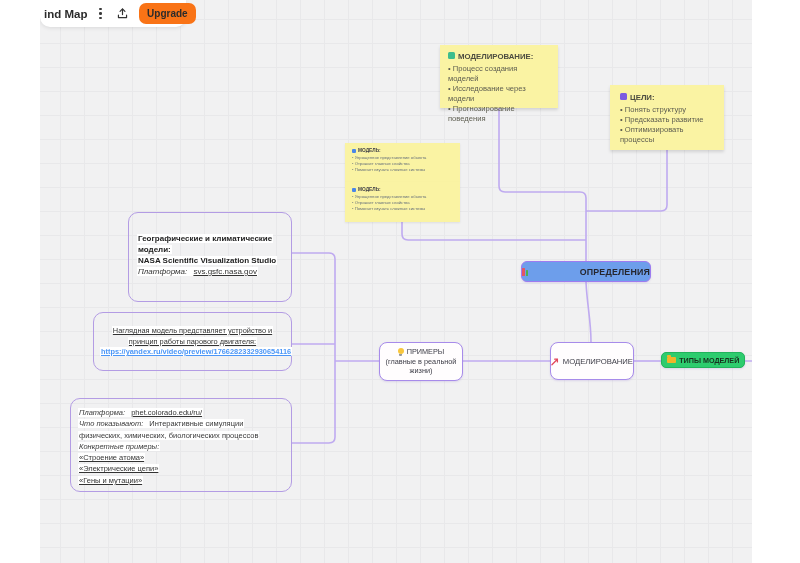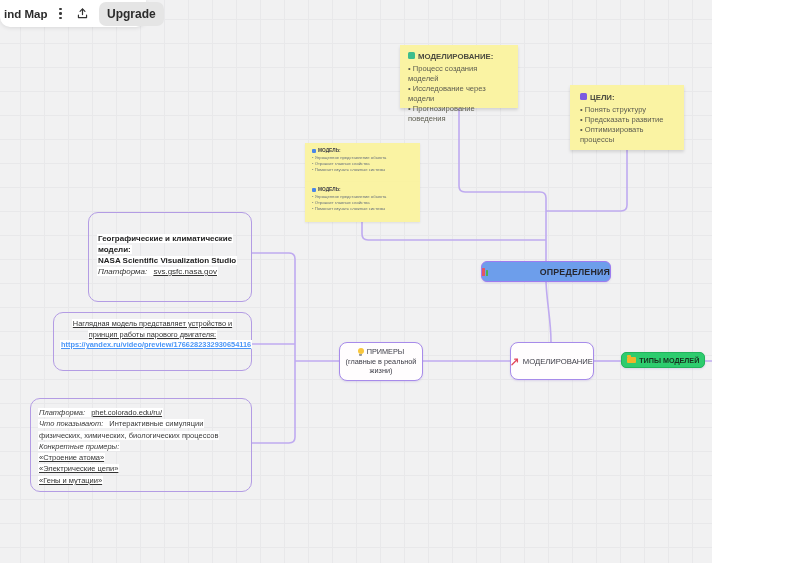--- a/index.html
+++ b/index.html
@@ -6,37 +6,38 @@
   body { font-family:"Liberation Sans", sans-serif; }
 
   .canvas {
     position:relative; width:712px; height:563px; overflow:hidden;
     background-color:var(--canvas-bg);
     background-image:
       linear-gradient(var(--grid-line) 1px, transparent 1px),
       linear-gradient(90deg, var(--grid-line) 1px, transparent 1px);
     background-size:24px 24px;
     background-position:-4px -5px;
+    margin-left:40px;
   }
 
   
   .toolbar {
     position:absolute; left:0; top:0; height:27px; width:146px;
     background:#ffffff; border-radius:0 0 10px 10px;
     box-shadow:0 1px 4px rgba(0,0,0,.10);
     display:flex; align-items:center; gap:8px; padding:0 5px 0 4px;
     z-index:10; box-sizing:border-box;
   }
   .toolbar-title { font-size:11.5px; font-weight:700; color:#2b2b2b; white-space:nowrap; }
   .kebab { display:flex; flex-direction:column; gap:2px; padding:2px 4px; cursor:pointer; }
   .kebab i { width:2.6px; height:2.6px; border-radius:50%; background:#3a3a3a; }
   .upload { display:flex; align-items:center; padding:1px 2px; cursor:pointer; color:#333; }
   .upgrade-btn {
-    background:#e5e5e5; border:none; border-radius:7px; padding:5px 8px;
-    font-size:12px; font-weight:700; color:#2b2b2b; cursor:pointer;
+    background:#f97316; border:none; border-radius:7px; padding:5px 8px;
+    font-size:10px; font-weight:700; color:#2b2b2b; cursor:pointer;
     font-family:"Liberation Sans", sans-serif;
   }
 
   
   .connectors { position:absolute; left:0; top:0; z-index:1; pointer-events:none; }
   .connectors path { stroke:var(--connector); stroke-width:1.6; fill:none; }
 
   
   .sticky {
     position:absolute; background:var(--sticky-yellow);
@@ -66,21 +67,21 @@
   }
   .hl { background:#ffffff; box-decoration-break:clone; -webkit-box-decoration-break:clone; padding:0 1px; }
   .u { text-decoration:underline; }
   .it { font-style:italic; }
   .link-blue { color:var(--link-blue); font-weight:600; text-decoration:underline; cursor:pointer; }
   .link-dark { color:#333; text-decoration:underline; cursor:pointer; }
 
   .card-nasa { left:88px; top:212px; width:164px; height:90px; padding:20px 12px 0 8px; font-size:8px; line-height:11px; }
   .card-nasa .b { font-weight:700; color:#222; }
 
-  .card-steam { left:53px; top:312px; width:199px; height:59px; padding:6px 6px 0 6px; text-align:center; font-size:7.4px; line-height:10.5px; }
+  .card-steam { left:53px; top:312px; width:199px; height:59px; padding:13px 6px 0 6px; text-align:center; font-size:7.4px; line-height:10.5px; }
   .card-steam .nw { white-space:nowrap; }
 
   .card-phet { left:30px; top:398px; width:222px; height:94px; padding:8px 8px 6px 7px; font-size:7.5px; line-height:11.3px; color:#3a3a3a; }
 
   
   .node {
     position:absolute; display:flex; align-items:center; justify-content:center; gap:3.5px;
     border:1.5px solid var(--node-border); border-radius:8px; background:#fffdfe;
     box-shadow:0 1px 2px rgba(120,90,200,.18); box-sizing:border-box; z-index:3;
     color:#3c3c46; cursor:pointer;

